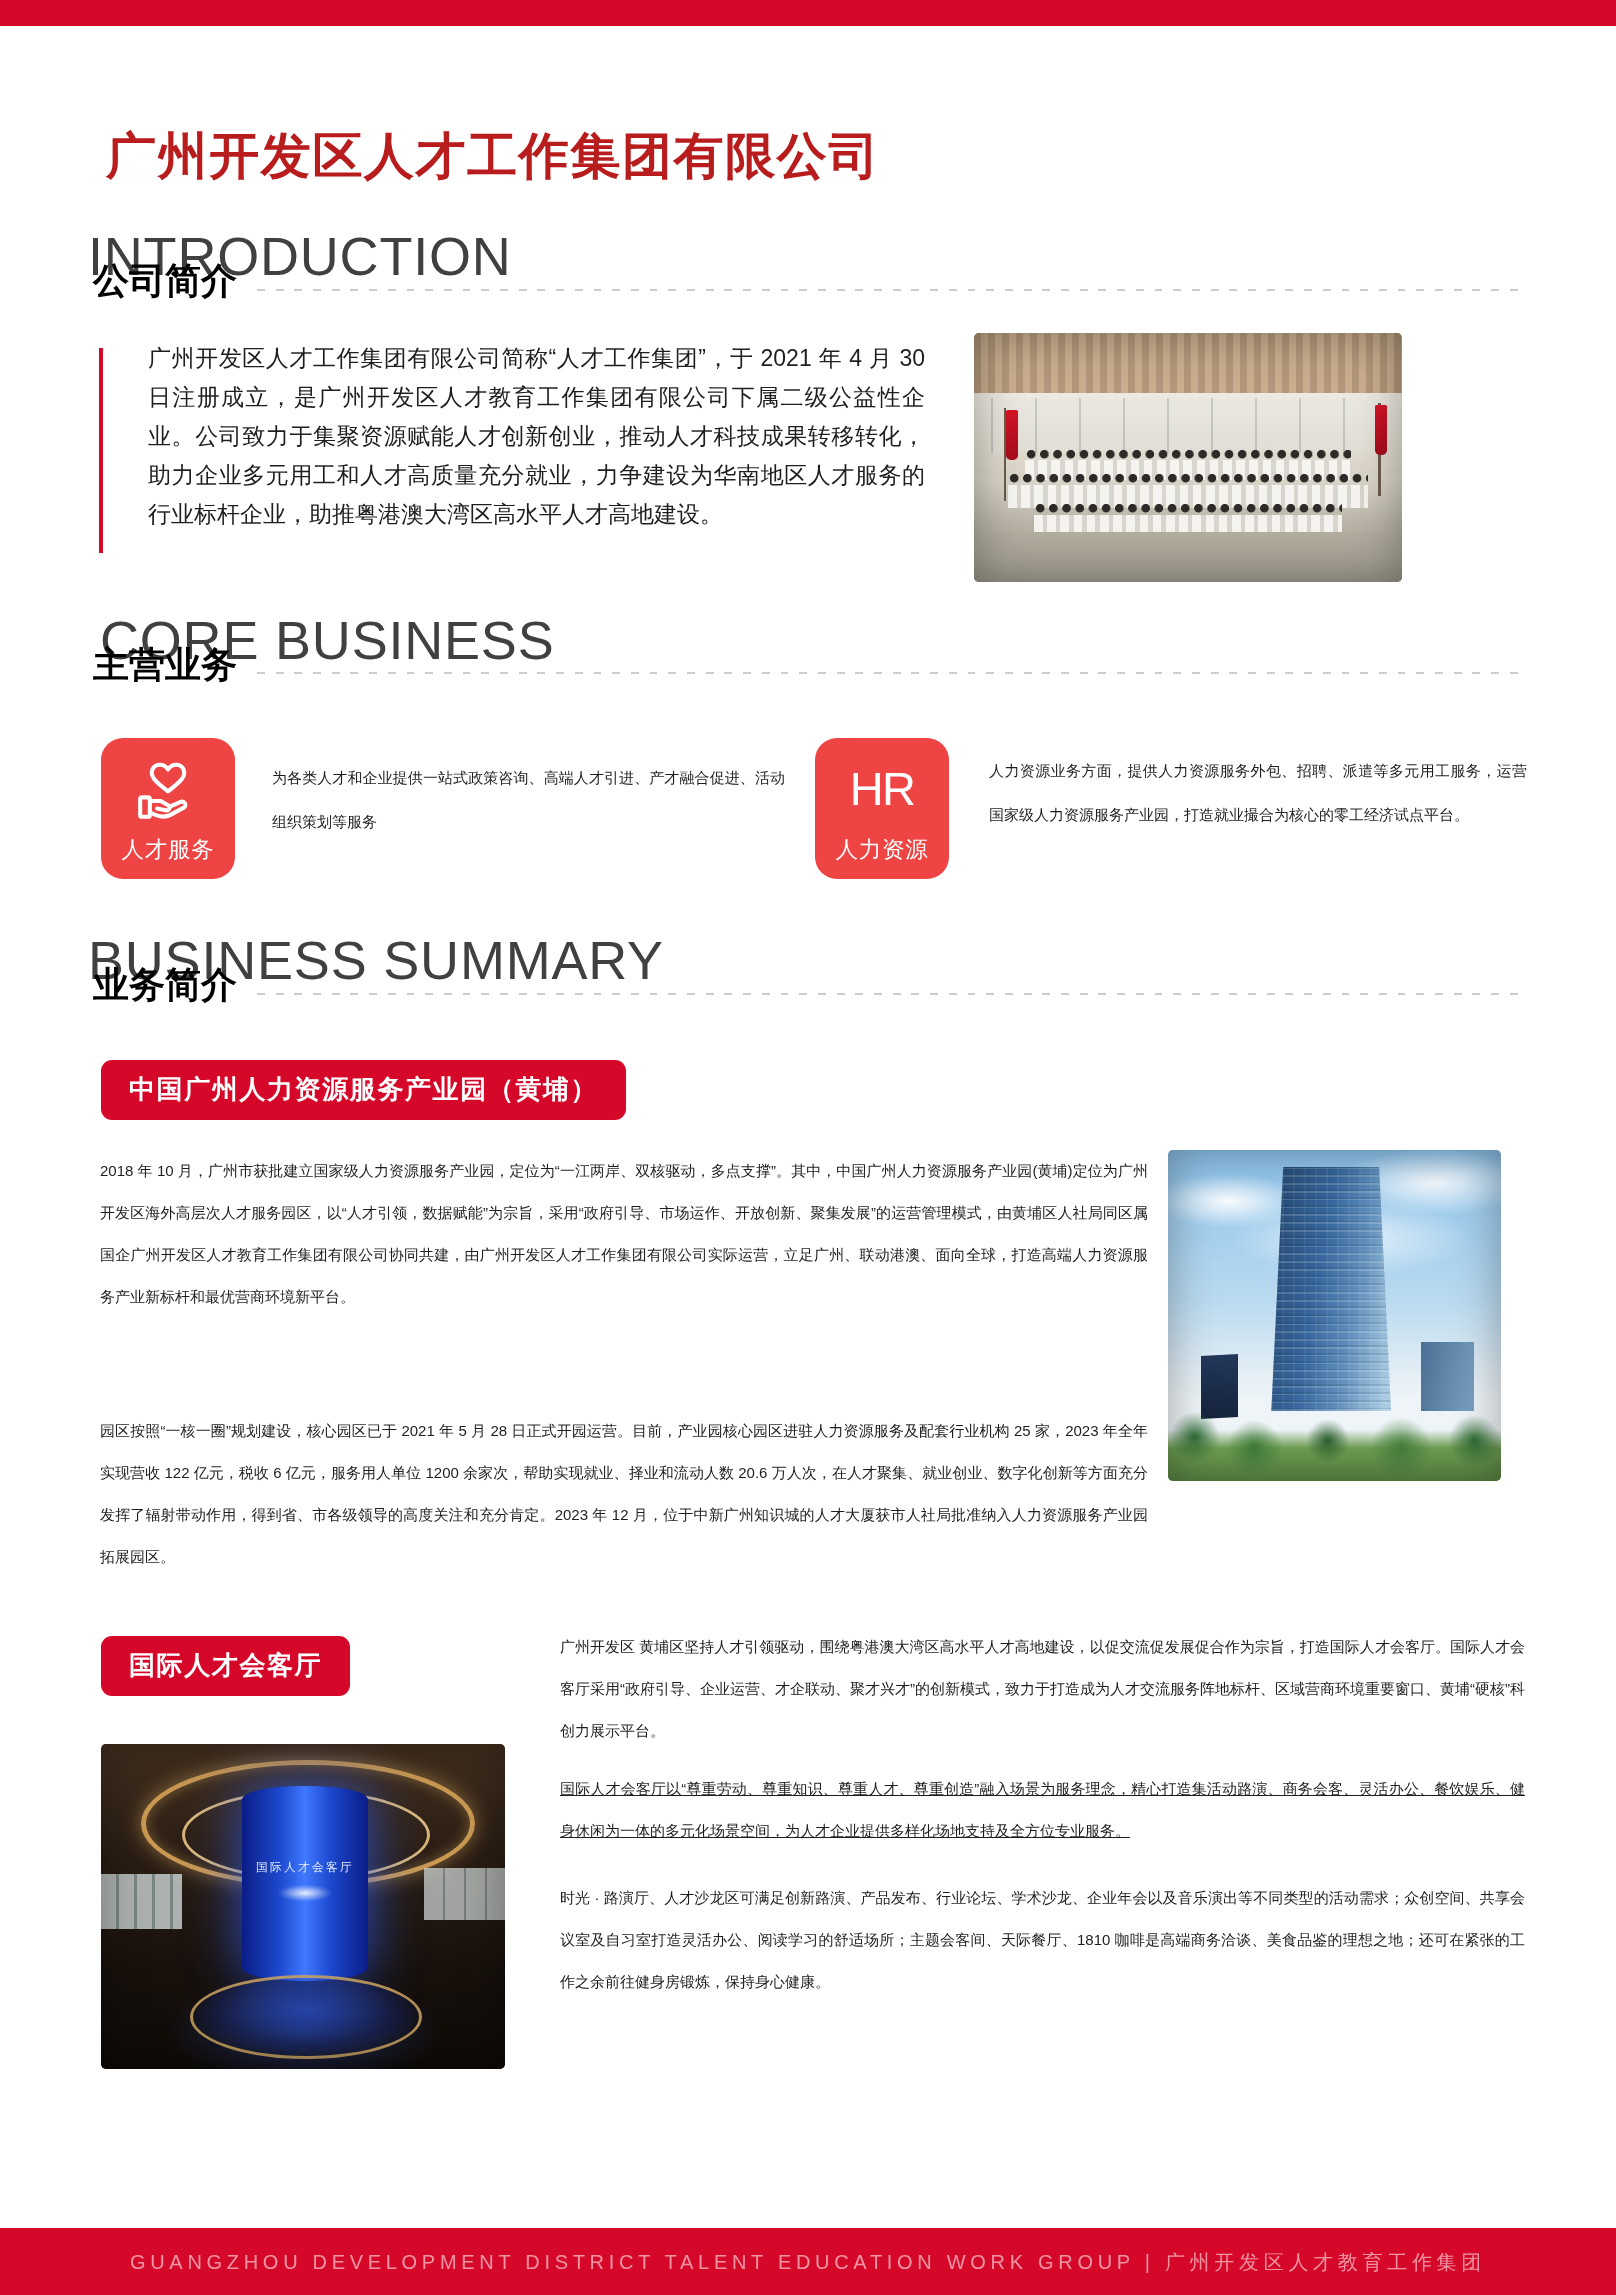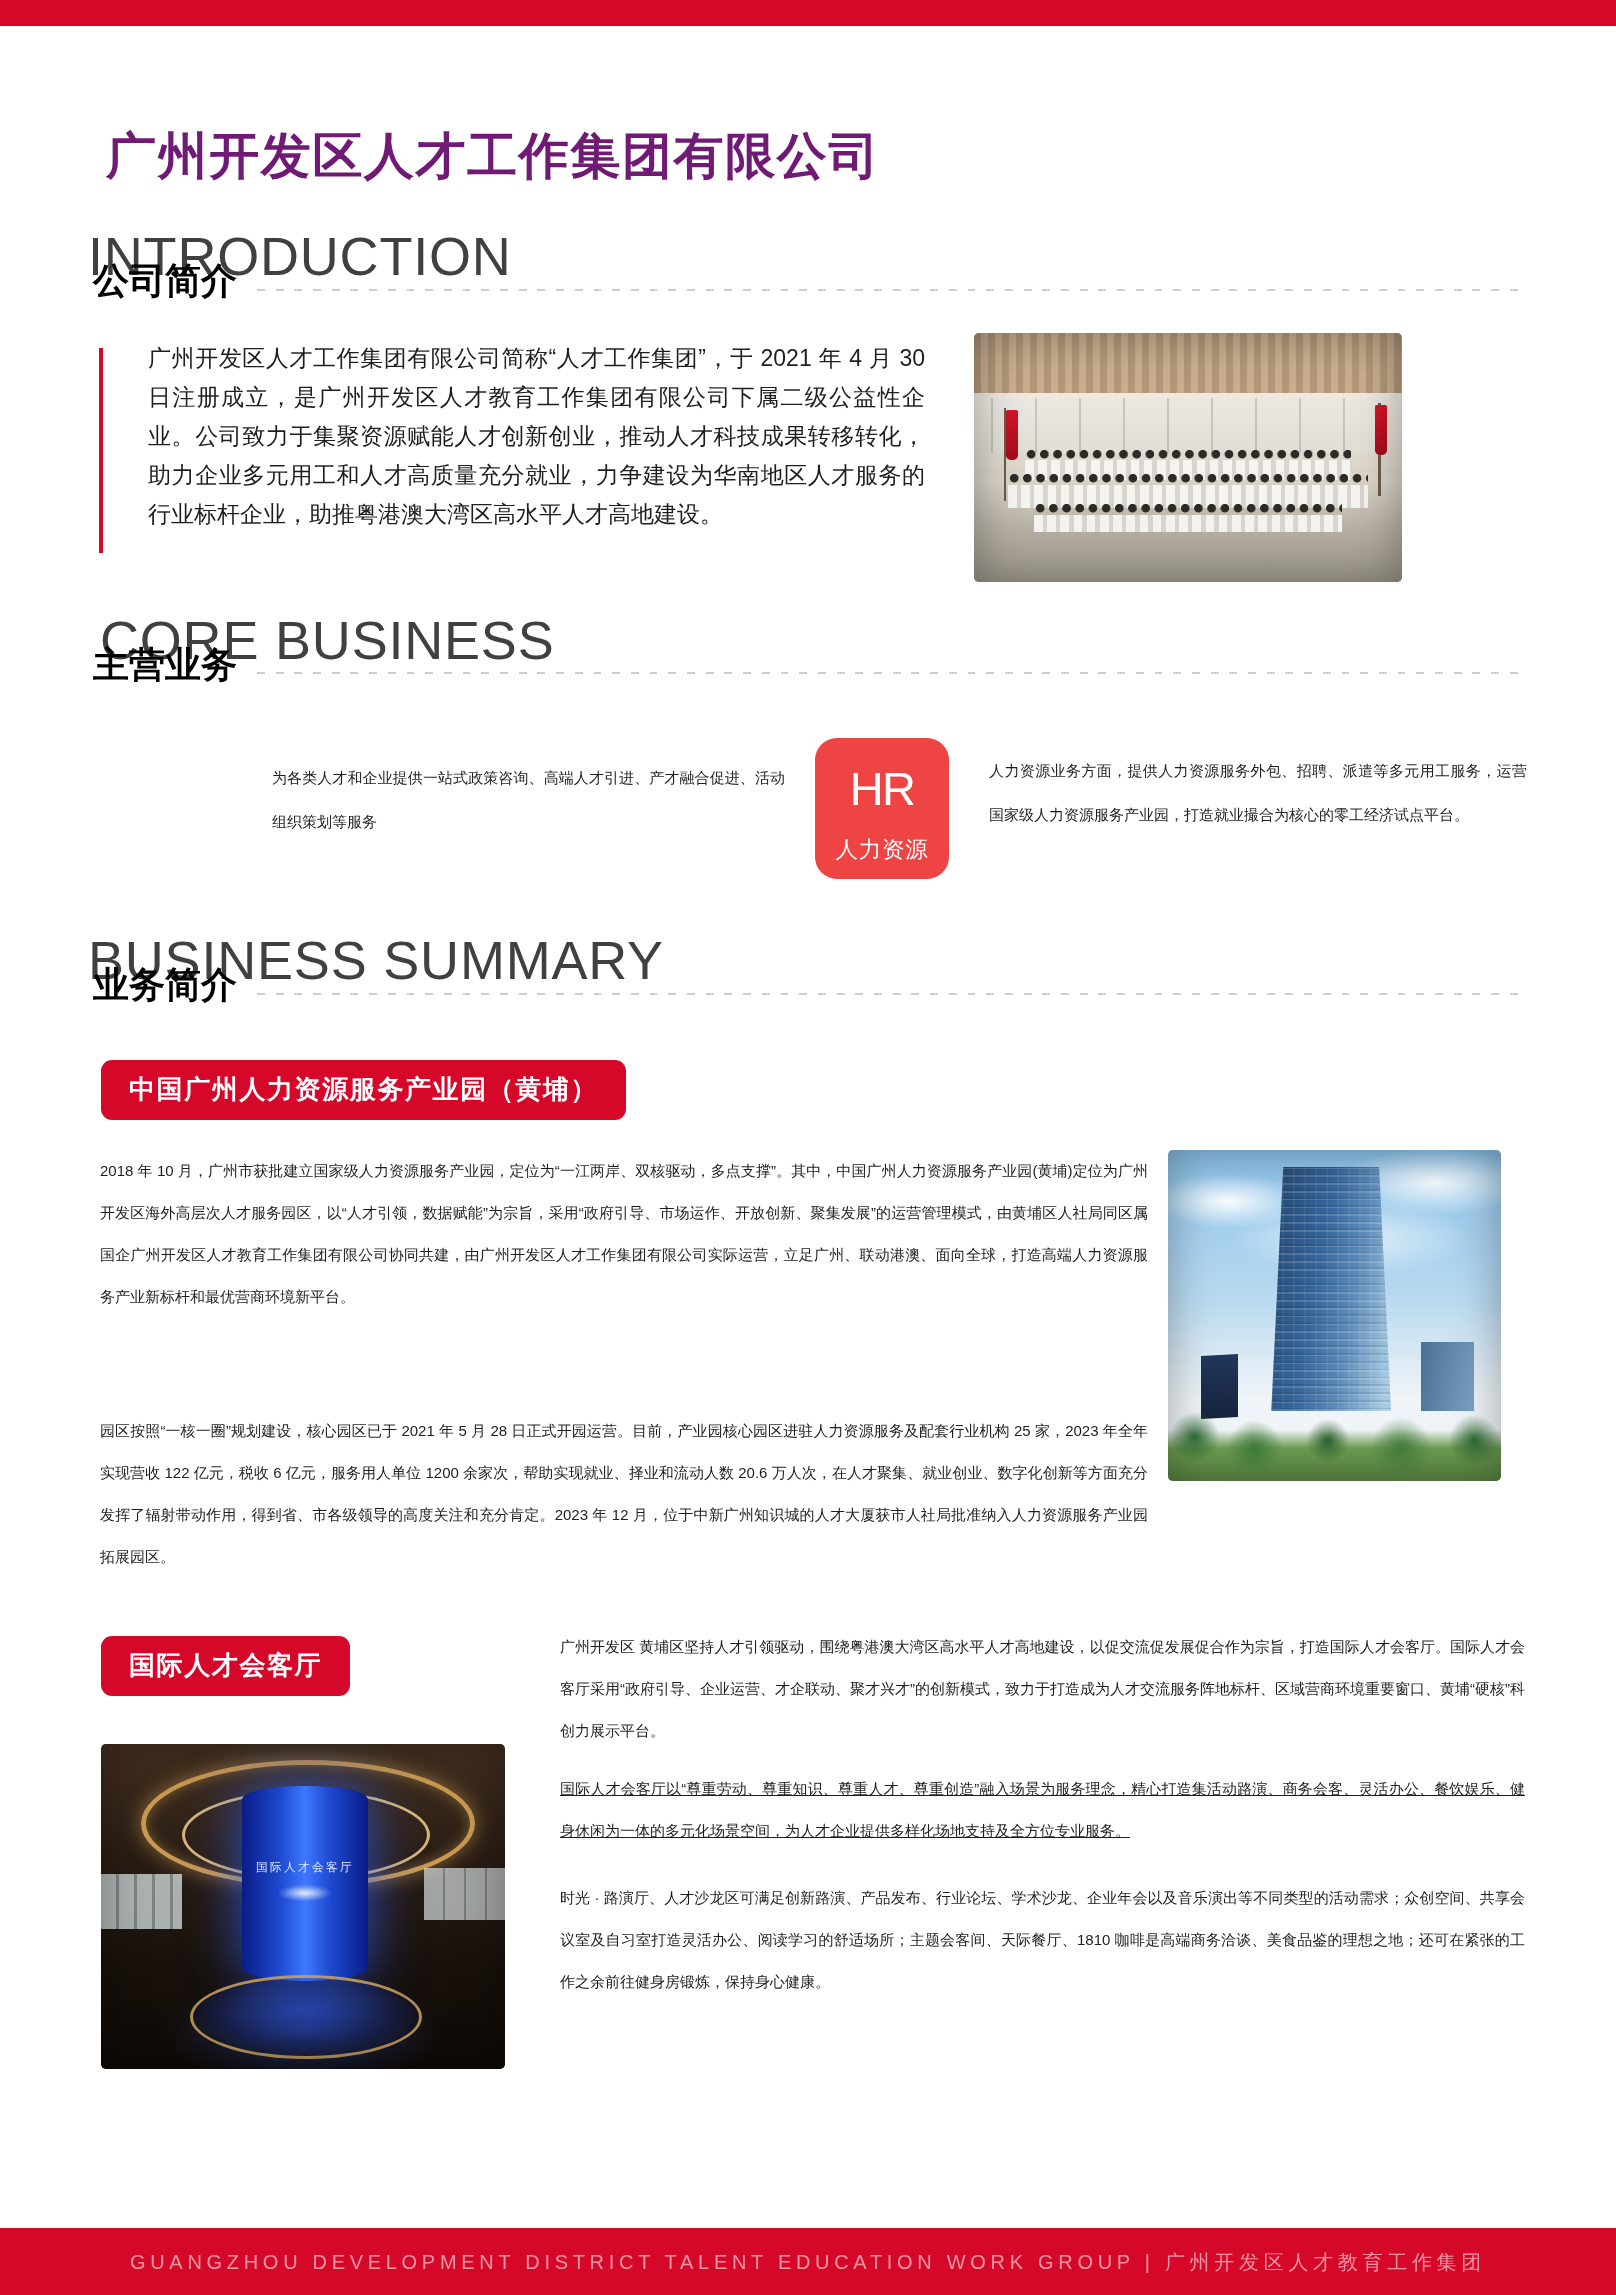--- a/index.html
+++ b/index.html
@@ -2,21 +2,21 @@
 <html style="font-size:12.4px"><head>
 <meta charset="utf-8">
 <style>
   html,body{margin:0;padding:0;background:#ffffff;}
   .page{
     position:relative;width:1616px;height:2295px;background:#ffffff;overflow:hidden;
     font-family:"Liberation Sans","DejaVu Sans",sans-serif;color:#1c1c1c;
   }
   .abs{position:absolute;}
   .topbar{left:0;top:0;width:1616px;height:26px;background:#d6082a;}
-  .doc-title{left:106px;top:123px;font-size:50px;font-weight:800;color:#701a75;letter-spacing:1.6px;margin:0;}
+  .doc-title{left:106px;top:123px;font-size:50px;font-weight:800;color:#b91c1c;letter-spacing:1.6px;margin:0;}
   
   .wm{font-size:54px;font-weight:400;color:#404040;letter-spacing:0.8px;white-space:nowrap;}
   .sec-title{font-size:36px;font-weight:800;color:#000000;white-space:nowrap;}
   .dash{height:2.3px;background:repeating-linear-gradient(90deg,#cdcdcd 0 7.8px,transparent 7.8px 18.7px);}
   
   .body-text{font-size:15px;line-height:42px;text-align:justify;color:#1e1e1e;}
   .intro-bar{width:3.9px;background:#d6082a;}
   
   .red-box{background:#ef4444;border-radius:22px;color:#ffffff;text-align:center;}
   .hr-big{font-size:47px;font-weight:400;letter-spacing:-1.6px;margin-top:23px;}
@@ -120,20 +120,31 @@
     <div class="layer flag" style="left:7.5%;top:31%;"></div>
     <div class="layer pole" style="right:5%;top:28%;"></div>
     <div class="layer flag" style="right:3.5%;top:29%;"></div>
     <div class="layer vignette"></div>
   </div>
 
   <div class="abs wm" style="left:100px;top:609px;">CORE BUSINESS</div>
   <div class="abs sec-title" style="left:93px;top:641px;">主营业务</div>
   <div class="abs dash" style="left:257px;top:672px;width:1266px;"></div>
 
+  <div class="abs red-box" style="left:101px;top:738px;width:134px;height:141px;">
+    <span class="abs" style="left:28px;top:17px;">
+      <svg width="78" height="75" viewBox="0 0 64 62" fill="none" stroke="#ffffff" stroke-width="3.4" stroke-linecap="round" stroke-linejoin="round">
+        <path d="M32 12 c-3.2 -5.4 -11 -5.2 -13 0.4 c-1.8 5 1.6 9 13 17.6 c11.4 -8.6 14.8 -12.6 13 -17.6 c-2 -5.6 -9.8 -5.8 -13 -0.4 z"></path>
+        <rect x="9" y="35" width="8" height="16" rx="1.5"></rect>
+        <path d="M17 47 c6 4 12 5 17 2.5 l11 -6 c3 -1.8 0.6 -6.2 -3 -4.6 l-8 3.6"></path>
+        <path d="M17 38 h9 l6 3.5 c2.6 1.5 1 4.8 -2 4.2 l-7 -1.4"></path>
+      </svg>
+    </span>
+    <div class="box-label">人才服务</div>
+  </div>
   <div class="abs body-text" style="left:272px;top:756px;width:513px;line-height:44px;">为各类人才和企业提供一站式政策咨询、高端人才引进、产才融合促进、活动组织策划等服务</div>
 
   <div class="abs red-box" style="left:815px;top:738px;width:134px;height:141px;">
     <div class="hr-big">HR</div>
     <div class="box-label">人力资源</div>
   </div>
   <div class="abs body-text" style="left:989px;top:749px;width:538px;line-height:44px;">人力资源业务方面，提供人力资源服务外包、招聘、派遣等多元用工服务，运营国家级人力资源服务产业园，打造就业撮合为核心的零工经济试点平台。</div>
 
   <div class="abs wm" style="left:88px;top:929px;">BUSINESS SUMMARY</div>
   <div class="abs sec-title" style="left:93px;top:961px;text-align:right;">业务简介</div>

